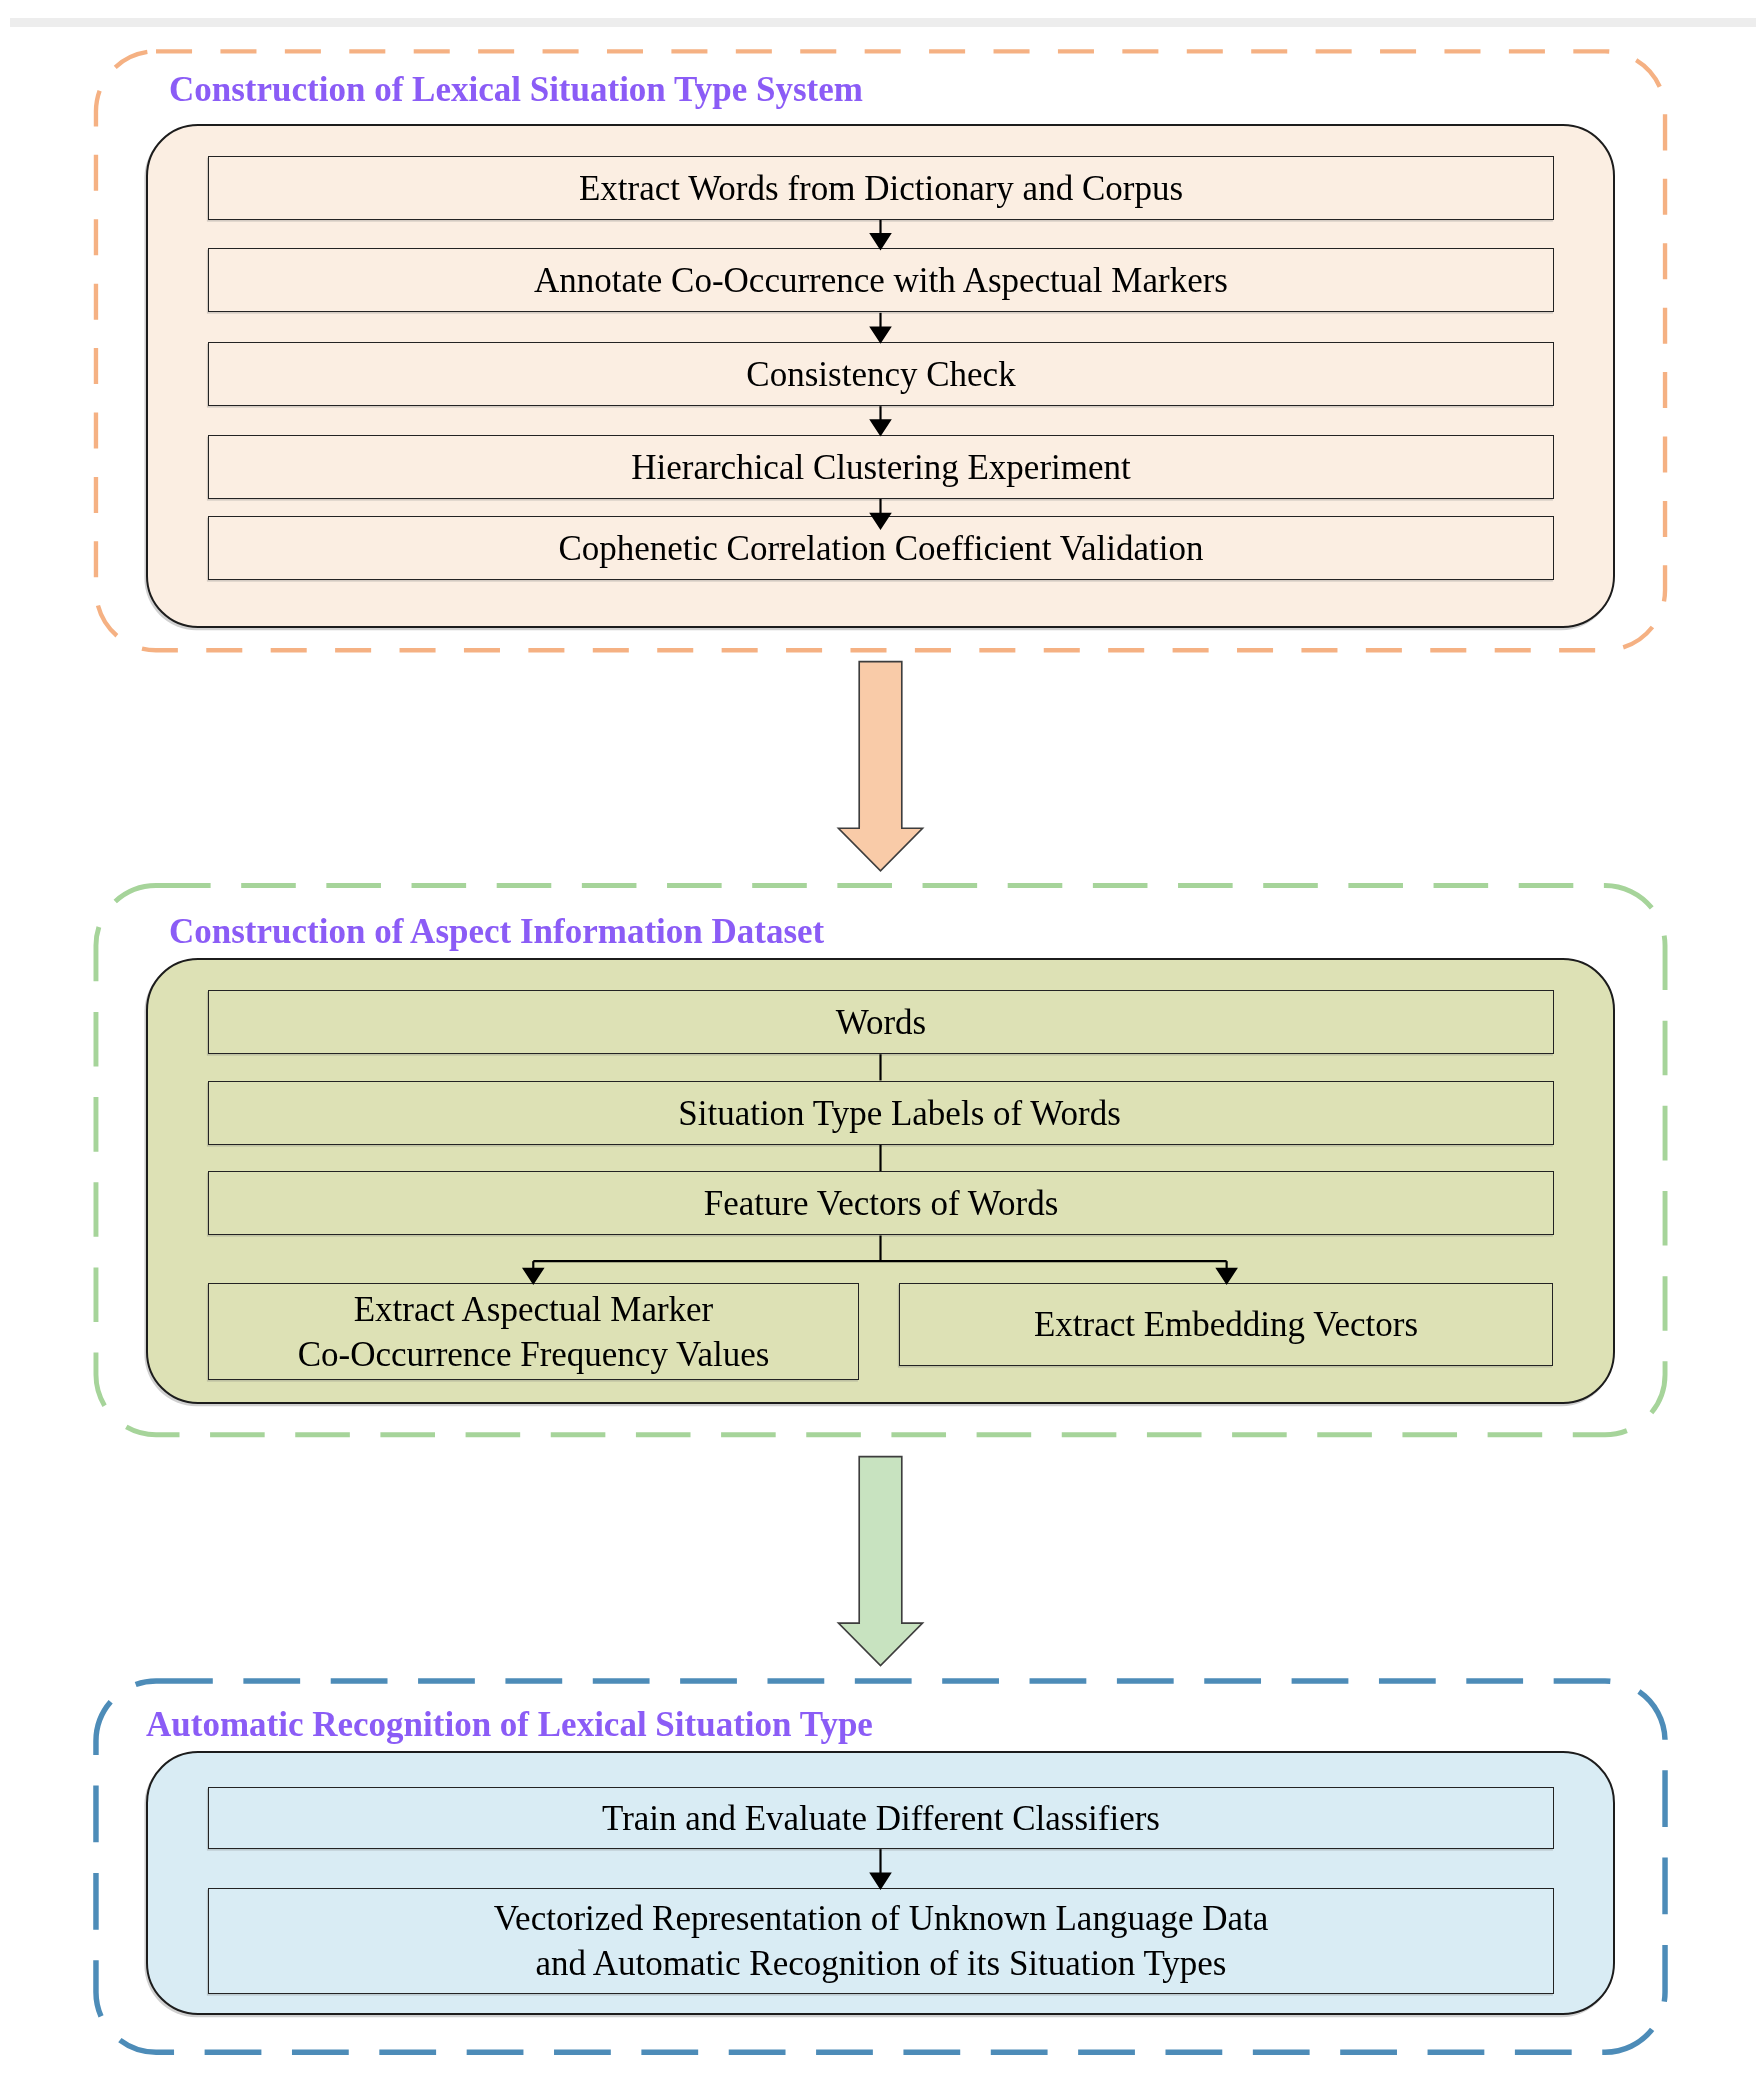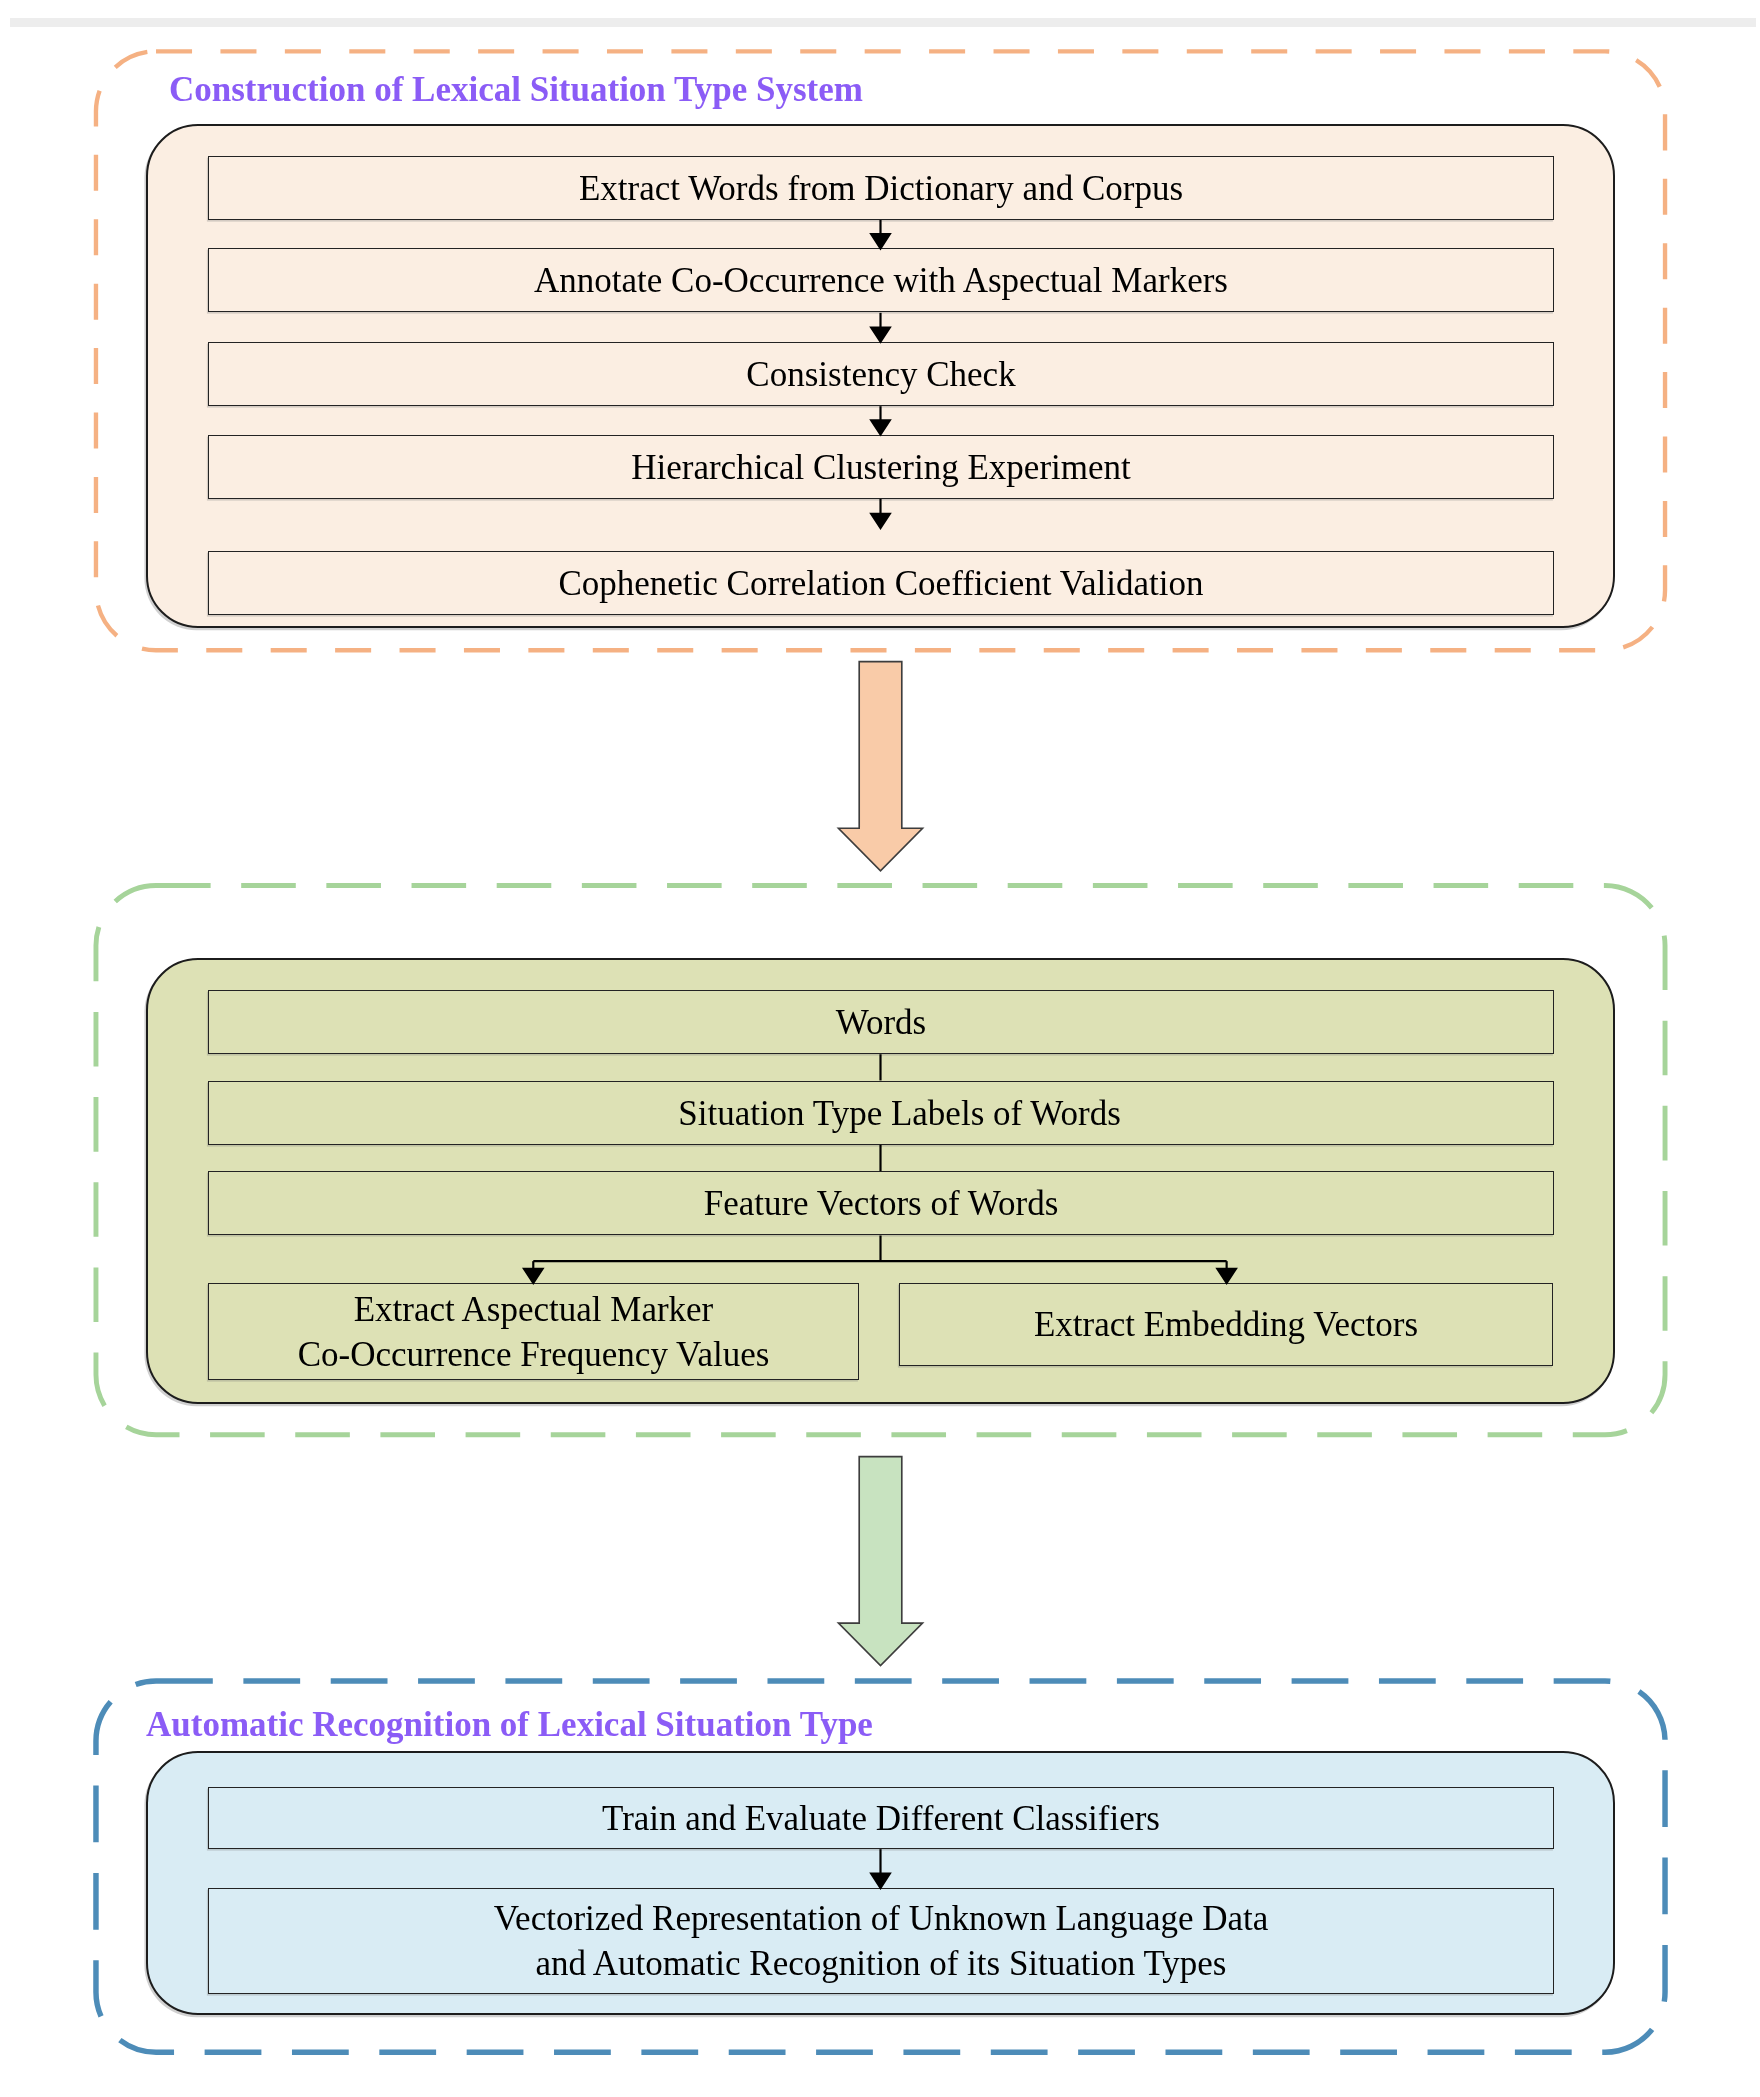--- a/index.html
+++ b/index.html
@@ -52,24 +52,25 @@
   </div>
   <div class="node w-step" style="top:248px;">
     <span>Annotate Co-Occurrence with Aspectual Markers</span>
   </div>
   <div class="node w-step" style="top:342px;">
     <span>Consistency Check</span>
   </div>
   <div class="node w-step" style="top:435px;">
     <span>Hierarchical Clustering Experiment</span>
   </div>
-  <div class="node w-step" style="top:551px;">
+  <div class="node w-step" style="top:516px;">
     <span>Cophenetic Correlation Coefficient Validation</span>
   </div>
 
+  <div class="section-title" style="left:169px;top:913px;">Construction of Aspect Information Dataset</div>
 
   <div class="panel" style="left: 146px; top: 958px; width: 1469px; height: 446px; background-color: rgb(221, 225, 181);"></div>
 
   <div class="node w-step" style="top:990px;">
     <span>Words</span>
   </div>
   <div class="node w-step" style="top:1081px;padding-left:37px;">
     <span>Situation Type Labels of Words</span>
   </div>
   <div class="node w-step" style="top:1171px;">

